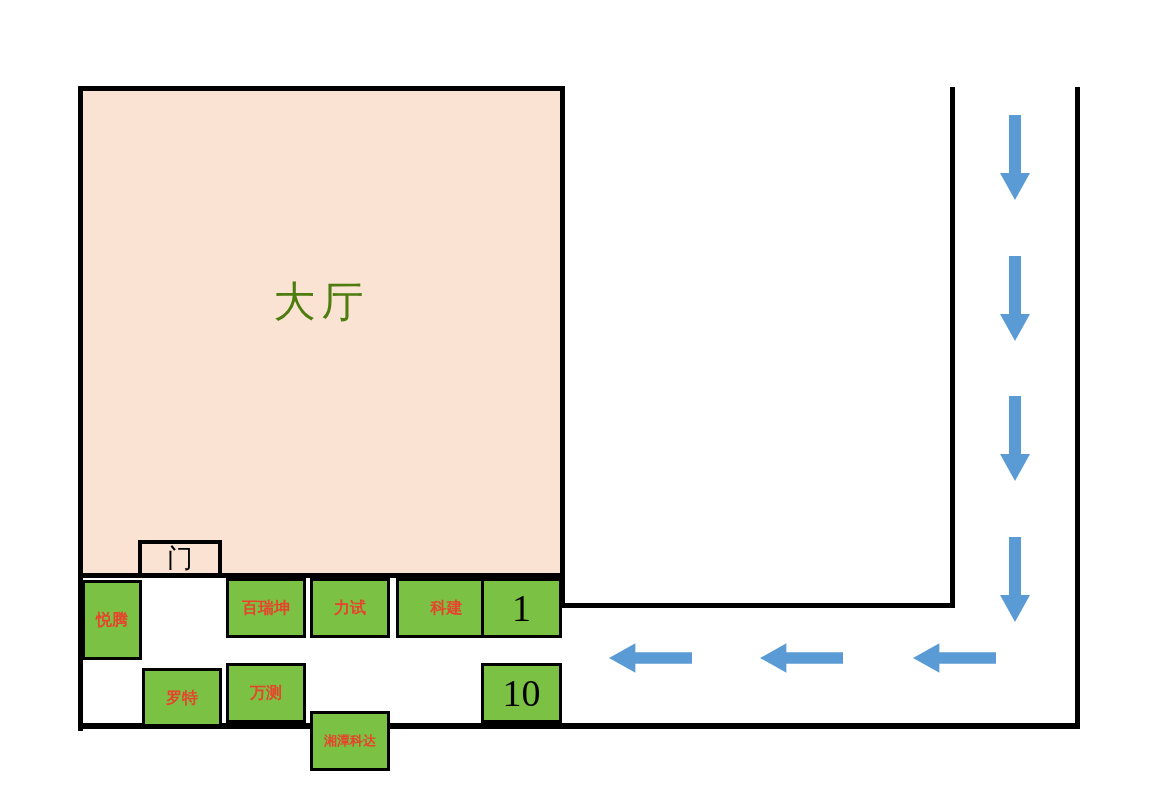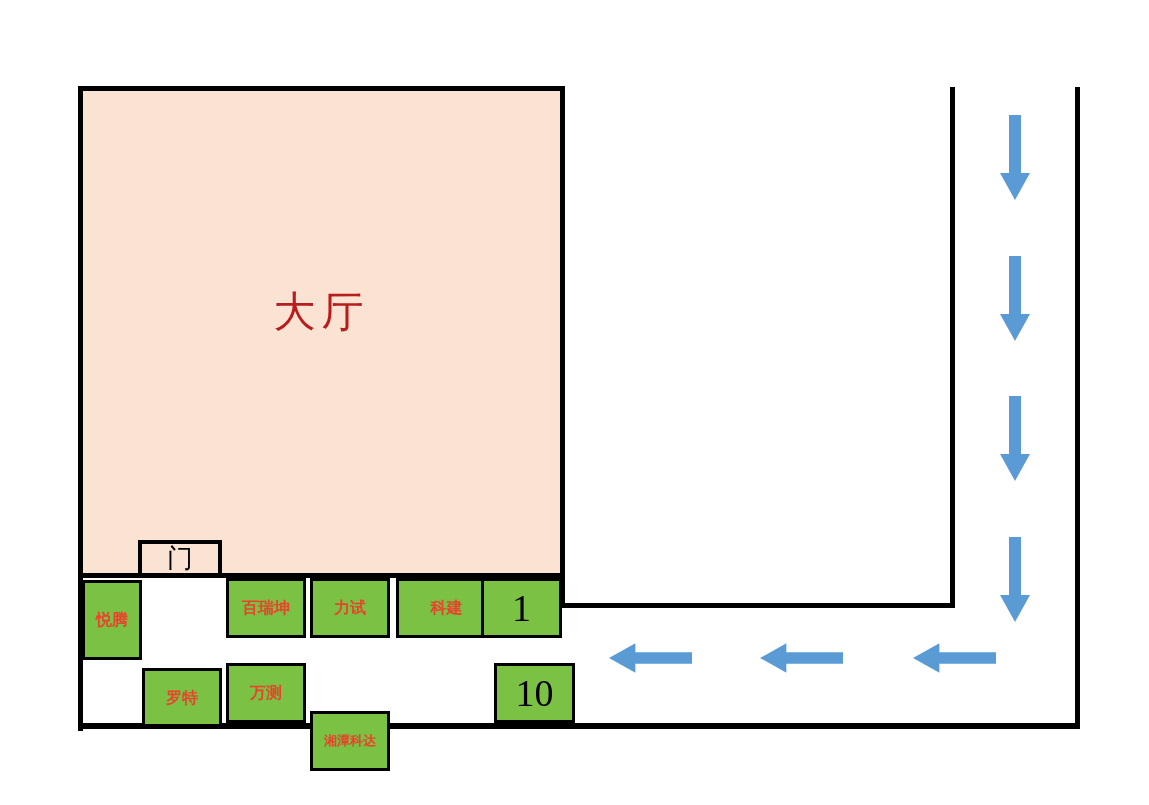--- a/index.html
+++ b/index.html
@@ -12,22 +12,22 @@
     font-family: "Liberation Sans", "DejaVu Sans", sans-serif;
   }
   .wall { position: absolute; background: #000000; }
   
   .hall {
     position: absolute; box-sizing: border-box;
     left: 78px; top: 86px; width: 487px; height: 492px;
     background: #FBE3D4; border: 5px solid #000000;
   }
   .hall-label {
-    position: absolute; left: 0; right: 0; top: 198px;
-    text-align: center; color: #b91c1c;
+    position: absolute; left: 0; right: 0; top: 188px;
+    text-align: center; color: #4d7c0f;
     font-family: Liberation Serif, serif;
     font-size: 42px; letter-spacing: 6px; line-height: 1.1;
   }
   
   .door {
     position: absolute; box-sizing: border-box;
     left: 138px; top: 540px; width: 84px; height: 38px;
     border: 4px solid #000000; background: transparent; z-index: 4;
     display: flex; align-items: center; justify-content: center;
   }
@@ -94,21 +94,21 @@
 
   <div class="booth" style="left:142px; top:668px; width:80px; height:59px;text-align:center;">
     <span class="booth-name fs16">罗特</span>
   </div>
   <div class="booth" style="left:226px; top:663px; width:80px; height:60px;justify-content:center;">
     <span class="booth-name fs16">万测</span>
   </div>
   <div class="booth" style="left:310px; top:663px; width:80px; height:60px;margin-top:48px;">
     <span class="booth-name fs14">湘潭科达</span>
   </div>
-  <div class="booth" style="left:481px; top:663px; width:81px; height:60px;margin-left:13px;">
+  <div class="booth" style="left:481px; top:663px; width:81px; height:60px;">
     <span class="booth-number">10</span>
   </div>
 
   <svg class="arrow-svg" style="left:1000px; top:115px;" width="30" height="85" viewBox="0 0 30 85">
     <polygon class="arrow-shape" points="9,0 21,0 21,58 30,58 15,85 0,58 9,58"></polygon>
   </svg>
   <svg class="arrow-svg" style="left:1000px; top:256px;" width="30" height="85" viewBox="0 0 30 85">
     <polygon class="arrow-shape" points="9,0 21,0 21,58 30,58 15,85 0,58 9,58"></polygon>
   </svg>
   <svg class="arrow-svg" style="left:1000px; top:396px;" width="30" height="85" viewBox="0 0 30 85">

